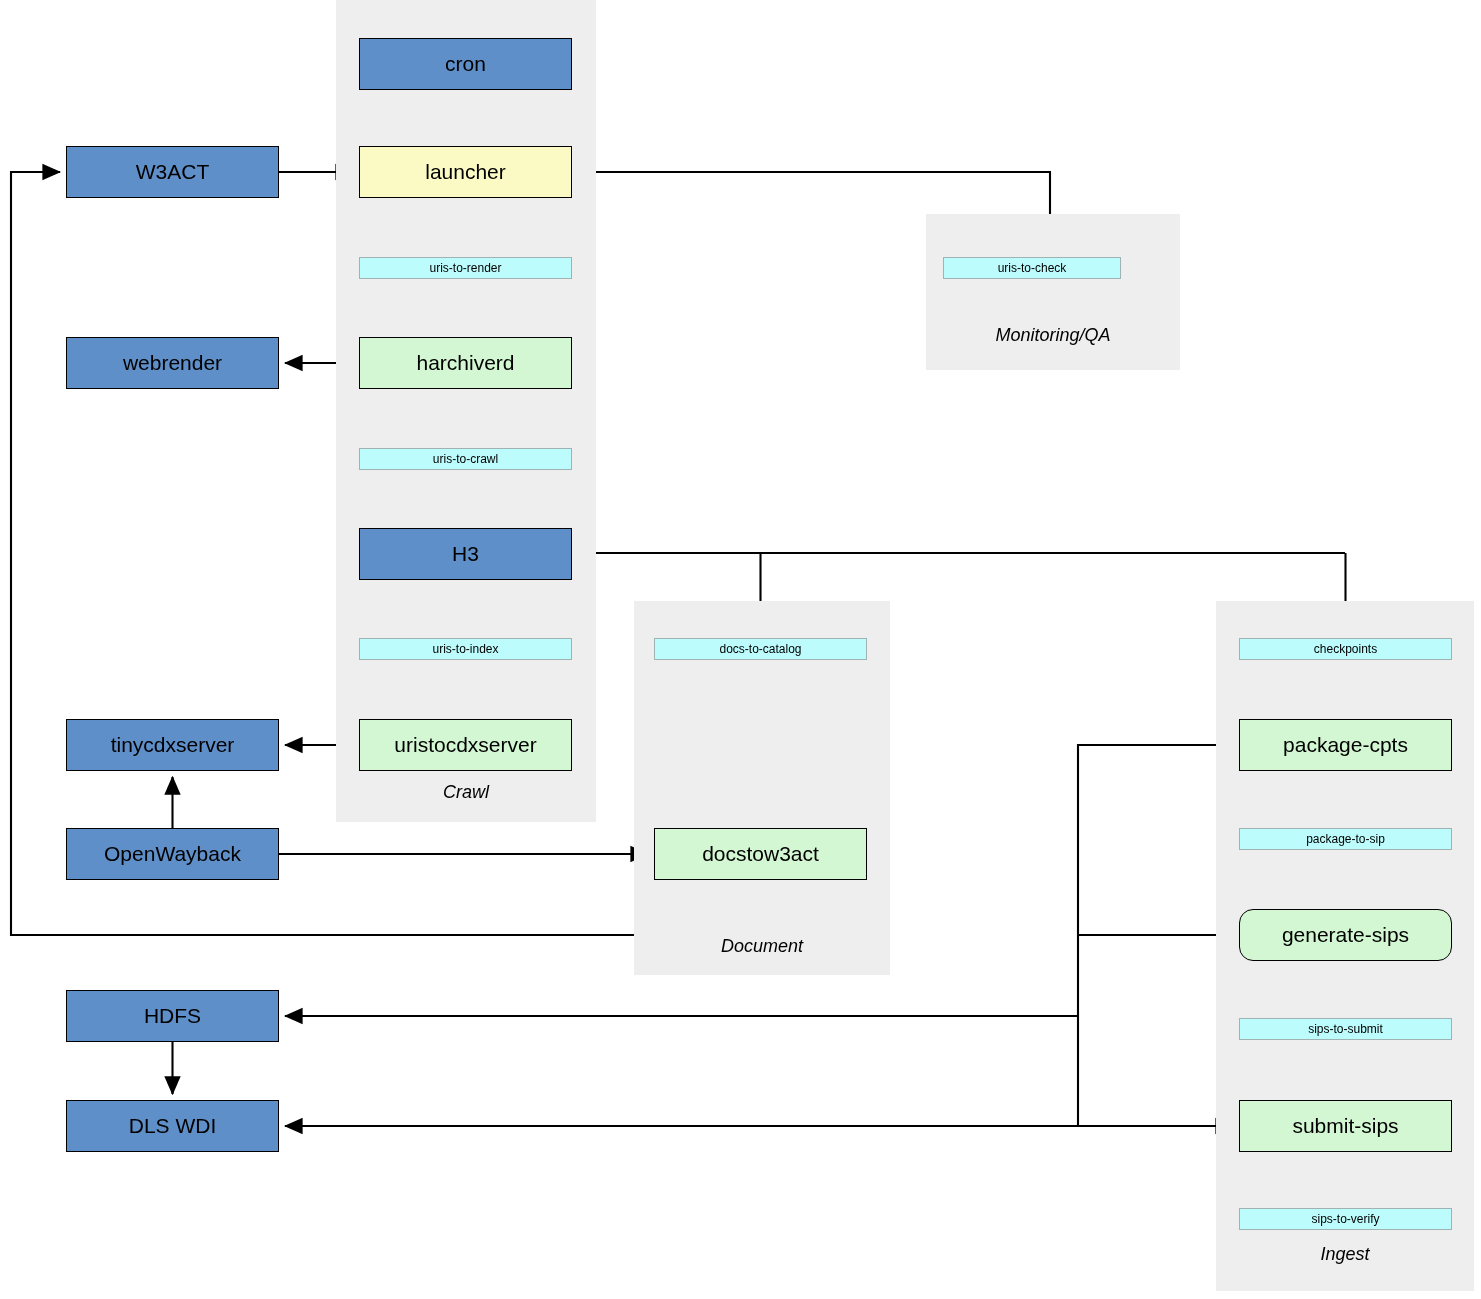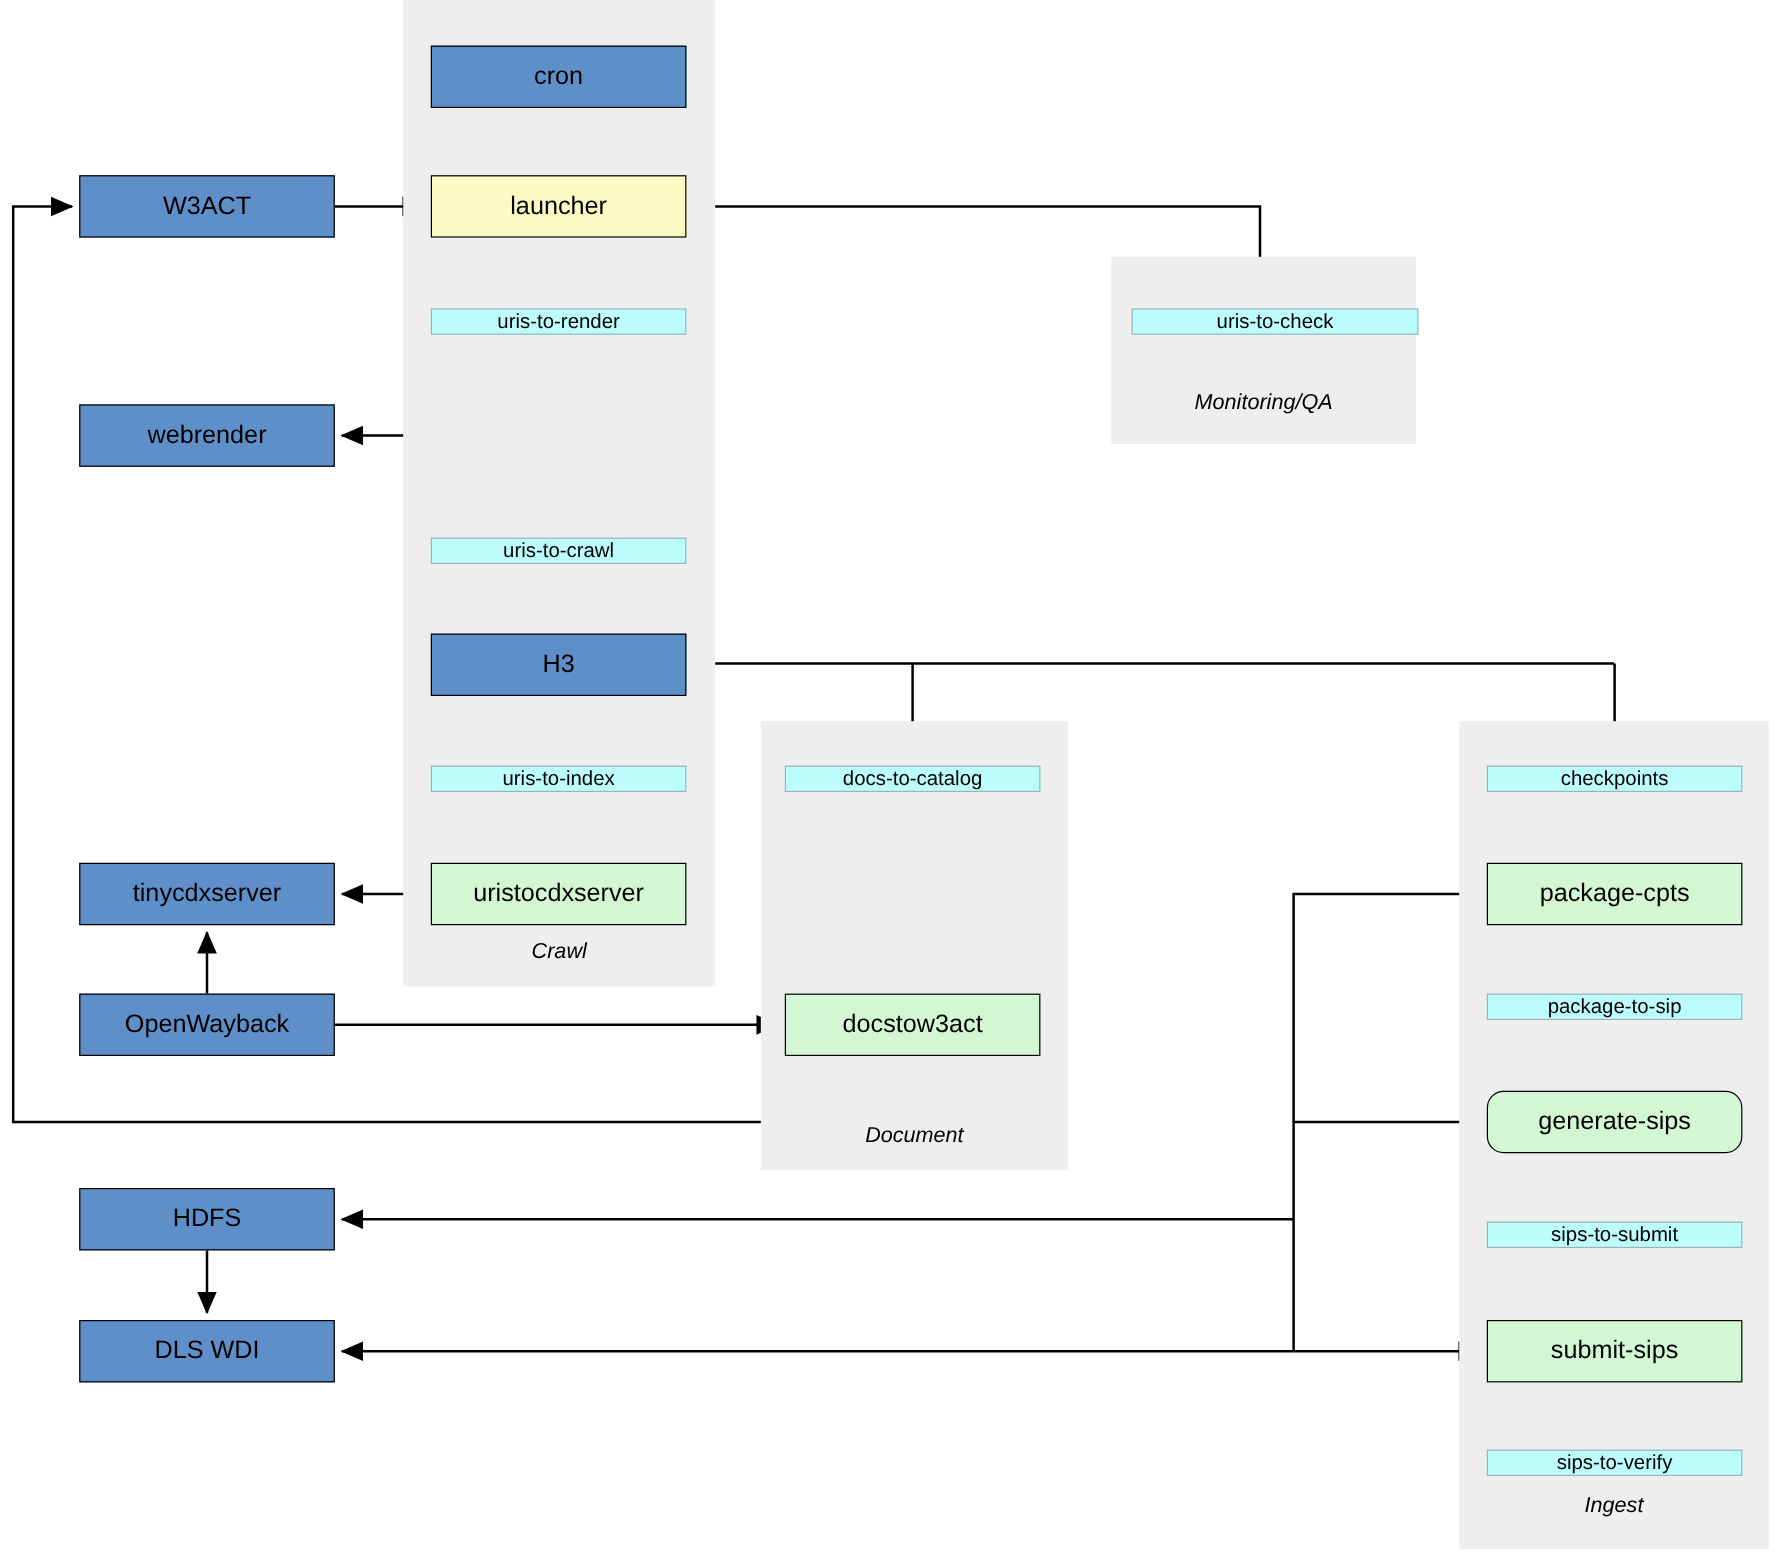--- a/index.html
+++ b/index.html
@@ -59,21 +59,21 @@
   }
   .node.green {
     background: #d2f7d2;
   }
   .node.yellow {
     background: #fbfac5;
   }
   .node.queue {
     background: #bdfcfc;
     border: 1.3px solid #9fb3b3;
-    font-size: 17px;
+    font-size: 12px;
   }
 </style>
 </head>
 <body>
 
 <div id="diagram">
 
   <svg id="edges" viewBox="0 0 1481 1299" xmlns="http://www.w3.org/2000/svg">
     <defs>
       <marker id="arrowhead" markerWidth="9" markerHeight="9" refX="8.4" refY="4.5" orient="auto" markerUnits="strokeWidth">
@@ -158,34 +158,35 @@
   <div class="node service blue" style="left:359px; top:38px; width:213px; height:52px;">cron</div>
 
   <div class="node service blue" style="left:66px; top:146px; width:213px; height:52px;">W3ACT</div>
 
   <div class="node service yellow" style="left:359px; top:146px; width:213px; height:52px;">launcher</div>
 
   <div class="node queue" style="left:359px; top:257px; width:213px; height:22px;">uris-to-render</div>
 
   <div class="node service blue" style="left:66px; top:337px; width:213px; height:52px;">webrender</div>
 
+  <div class="node service green" style="left:359px; top:337px; width:213px; height:52px;">harchiverd</div>
 
   <div class="node queue" style="left:359px; top:448px; width:213px; height:22px;">uris-to-crawl</div>
 
   <div class="node service blue" style="left:359px; top:528px; width:213px; height:52px;">H3</div>
 
   <div class="node queue" style="left:359px; top:638px; width:213px; height:22px;">uris-to-index</div>
 
   <div class="node service green" style="left:359px; top:719px; width:213px; height:52px;">uristocdxserver</div>
 
   <div class="node service blue" style="left:66px; top:719px; width:213px; height:52px;">tinycdxserver</div>
 
   <div class="node service blue" style="left:66px; top:828px; width:213px; height:52px;">OpenWayback</div>
 
-  <div class="node queue" style="left:943px; top:257px; width:239px; height:22px;">uris-to-check</div>
+  <div class="node queue" style="left:943px; top:257px; width:178px; height:22px;">uris-to-check</div>
 
   <div class="node queue" style="left:654px; top:638px; width:213px; height:22px;">docs-to-catalog</div>
 
   <div class="node service green" style="left:654px; top:828px; width:213px; height:52px;">docstow3act</div>
 
   <div class="node queue" style="left:1239px; top:638px; width:213px; height:22px;">checkpoints</div>
 
   <div class="node service green" style="left:1239px; top:719px; width:213px; height:52px;">package-cpts</div>
 
   <div class="node queue" style="left:1239px; top:828px; width:213px; height:22px;">package-to-sip</div>

